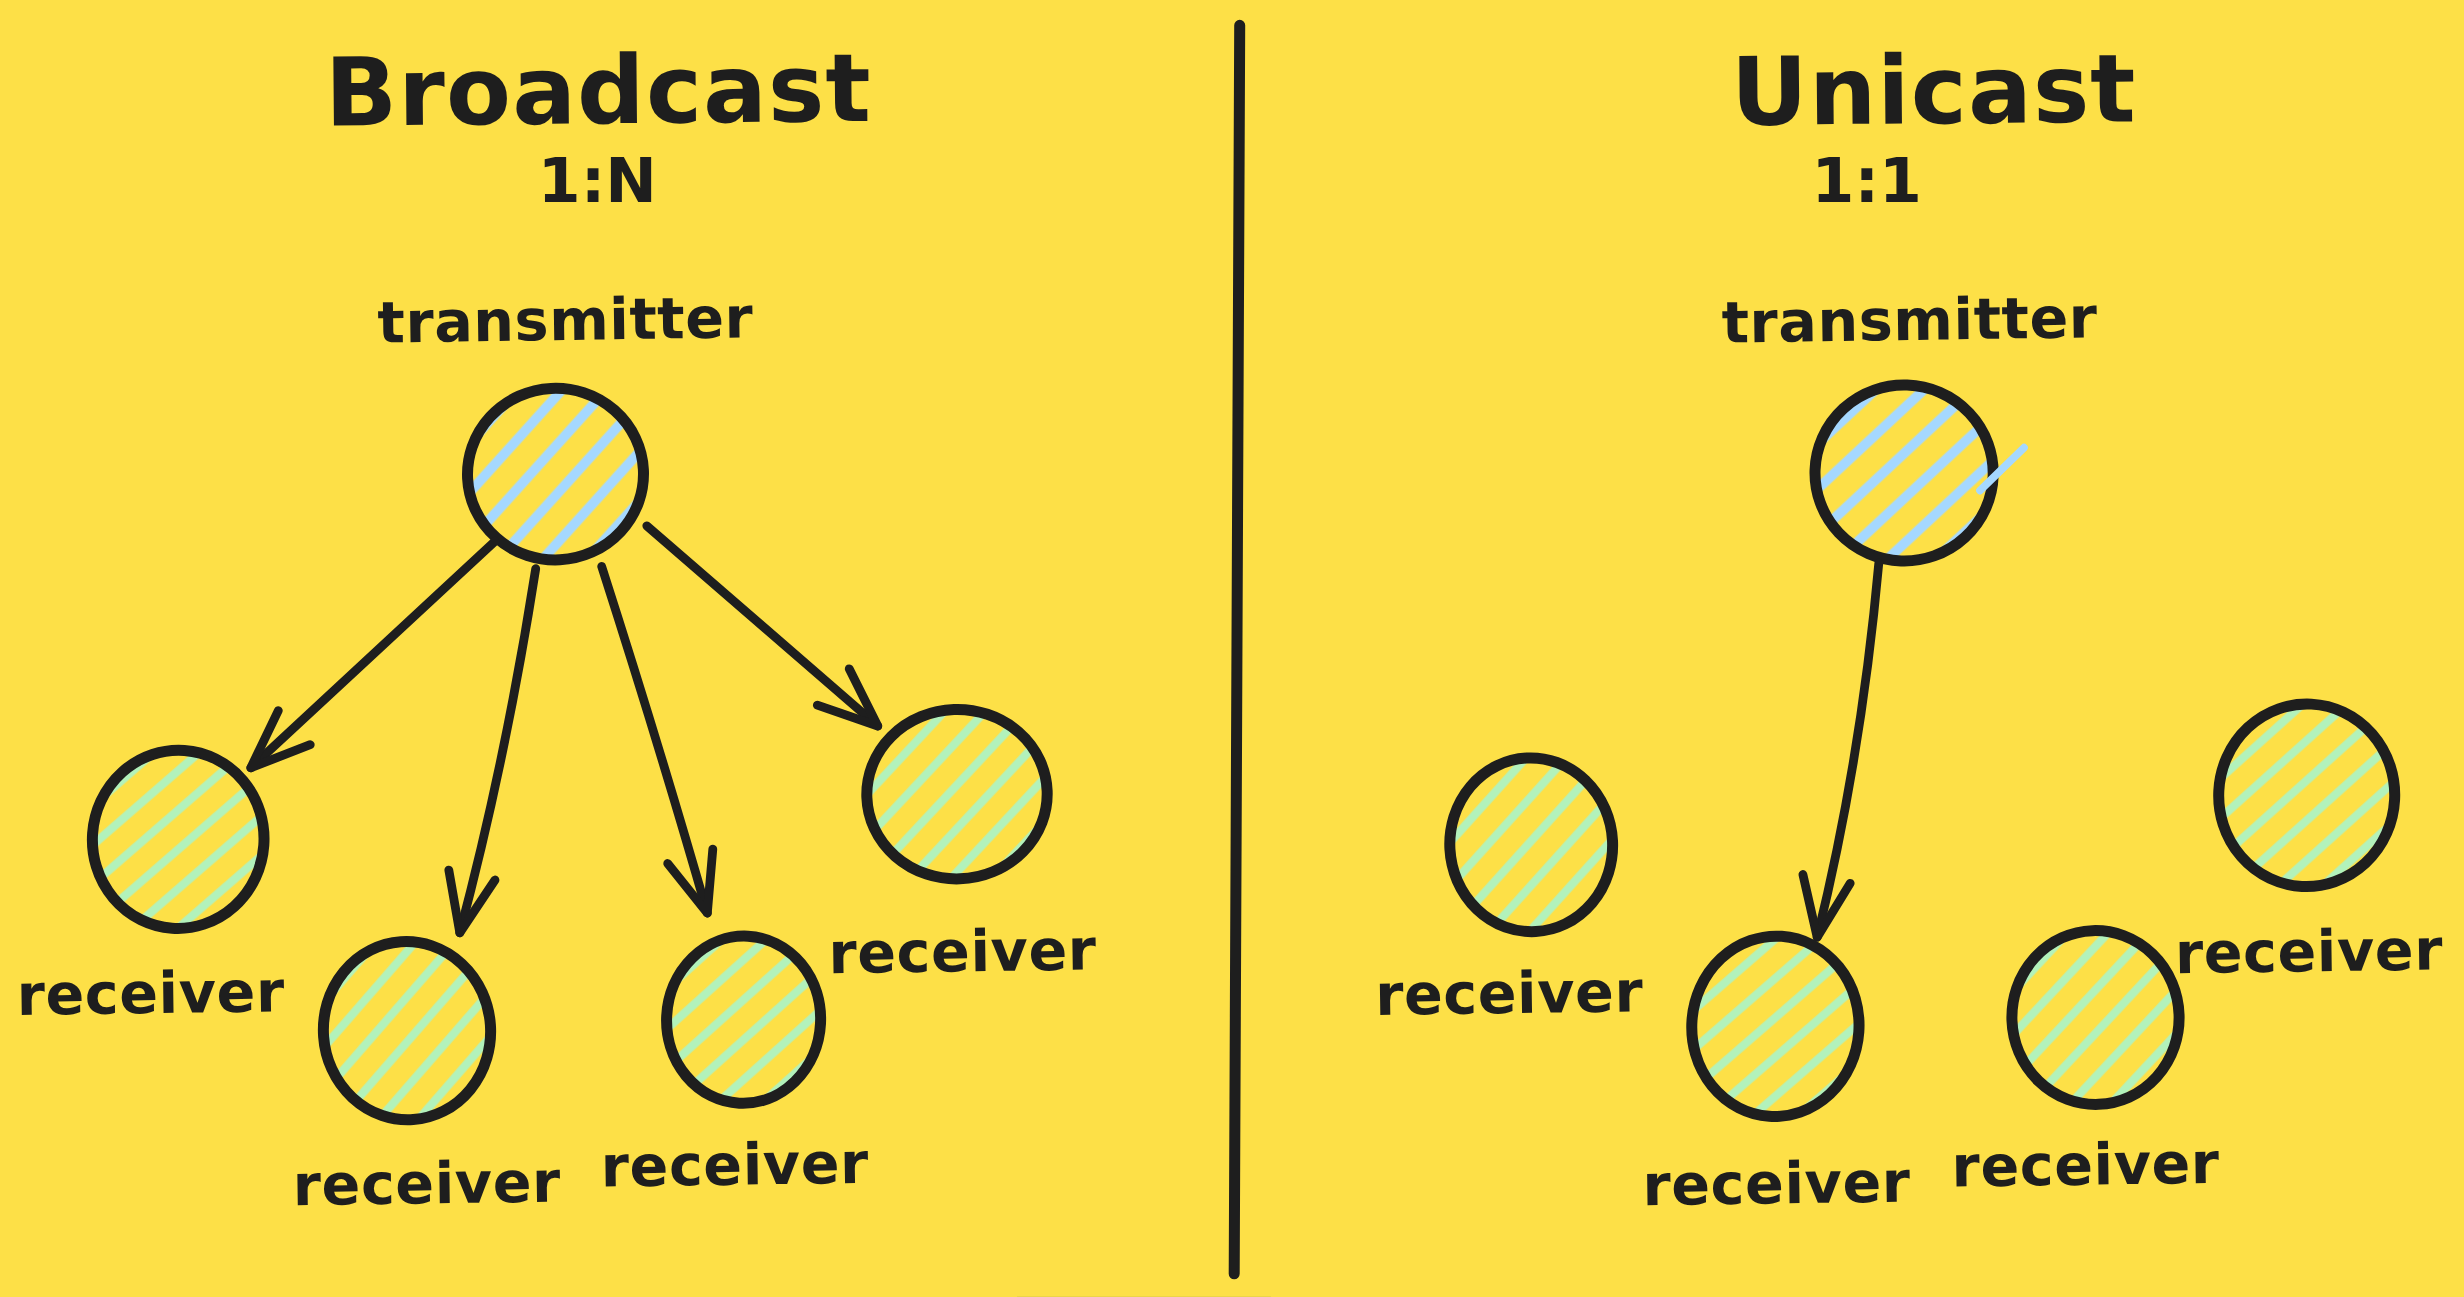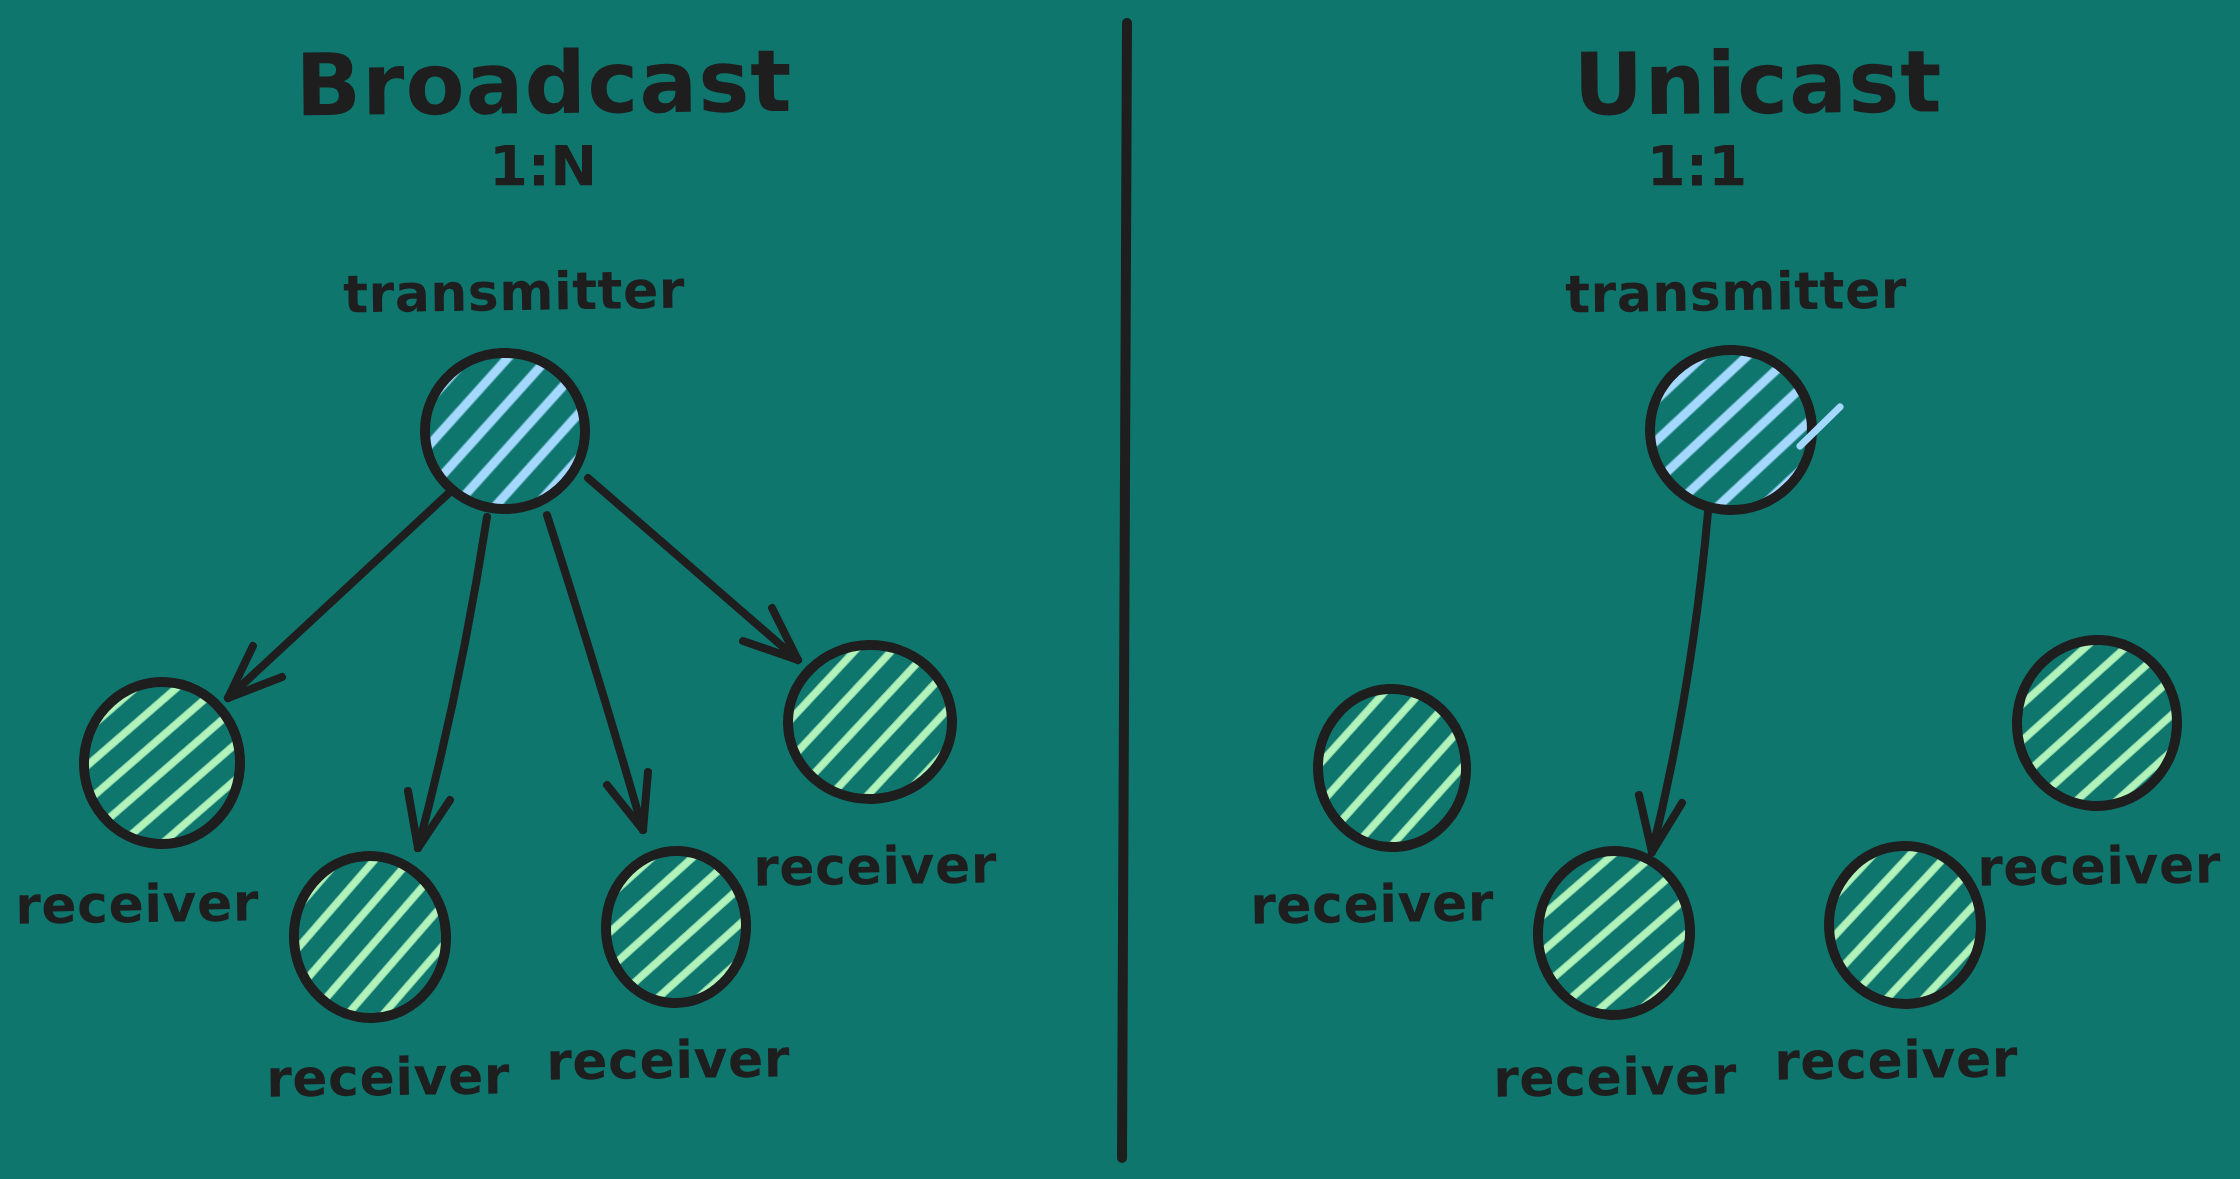--- a/index.html
+++ b/index.html
@@ -4,21 +4,21 @@
 <style>
   html, body {
     margin: 0;
     padding: 0;
     background: #557159;
   }
   .canvas {
     position: relative;
     width: 2240px;
     height: 1179px;
-    background: #0f766e;
+    background: #fde047;
     overflow: hidden;
     font-family: "DejaVu Sans", sans-serif;
     color: #1e1e1e;
   }
   .canvas svg { position: absolute; left: 0; top: 0; }
   .label {
     position: absolute;
     transform: translateX(-50%);
     white-space: nowrap;
     color: #1e1e1e;

